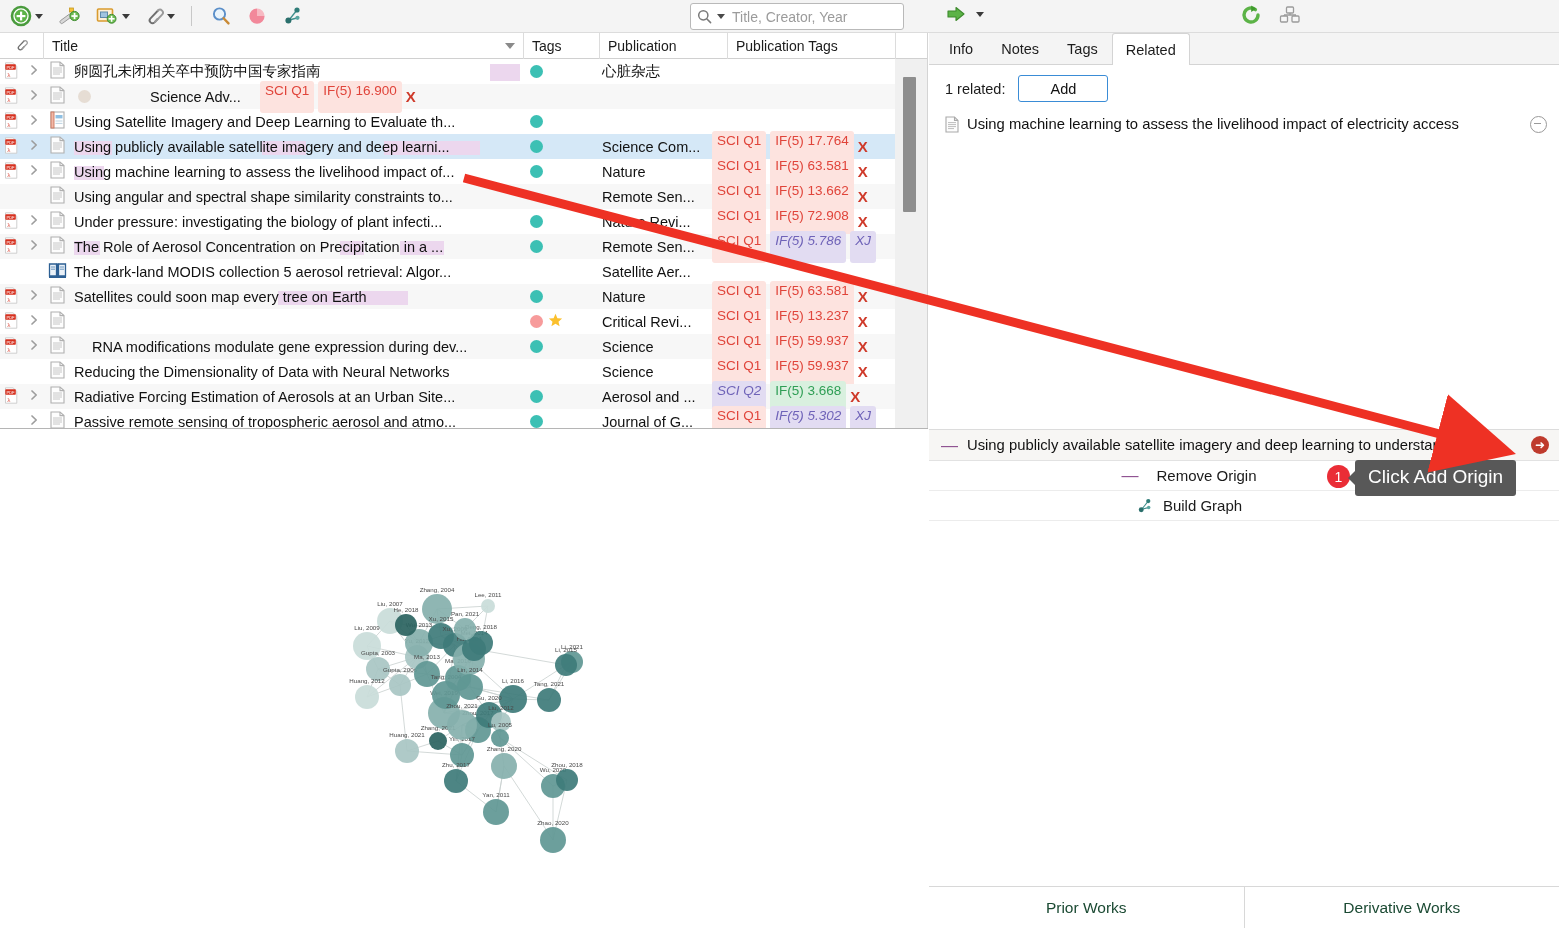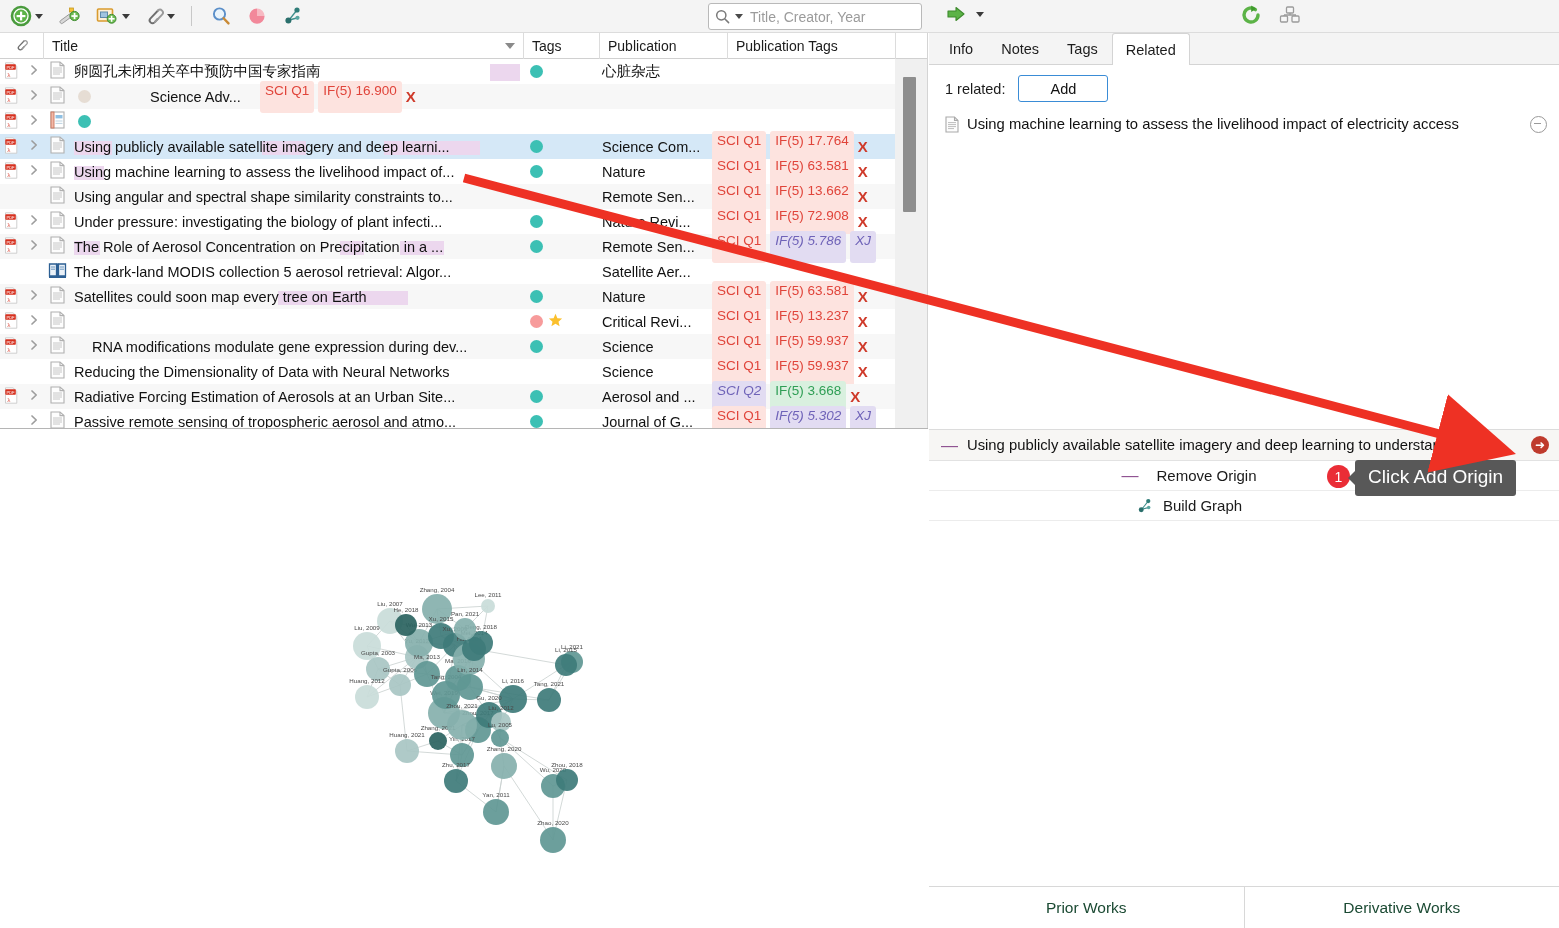--- a/index.html
+++ b/index.html
@@ -32,21 +32,21 @@
   .caret {
     width: 0; height: 0;
     border-left: 4px solid transparent;
     border-right: 4px solid transparent;
     border-top: 5px solid #3a3a3a;
   }
   .ico { display: inline-block; line-height: 0; }
 
   
   #searchbox {
-    position: absolute; left: 708px; top: 3px;
+    position: absolute; left: 690px; top: 3px;
     width: 214px; height: 27px;
     background: #fff; border: 1px solid #b9b9b9; border-radius: 3px;
     display: flex; align-items: center; padding: 12px 6px;
   }
   #searchbox .sq { margin-right: 5px; }
   #searchbox .caret { border-top-color: #4a4a4a; margin-right: 7px; }
   #searchbox .ph { color: #9b9b9b; font-size: 14px; }
 
   #go-group { position: absolute; left: 946px; top: 5px; display: flex; align-items: center; gap: 10px; }
   #right-tools { position: absolute; left: 1240px; top: 4px; display: flex; align-items: center; gap: 16px; }
@@ -454,20 +454,21 @@
             <span><svg width="15" height="18" viewBox="0 0 15 18">
                 <rect x="1" y="1" width="13" height="16" fill="#fff" stroke="#b0b0b0" stroke-width="1.1"></rect>
                 <rect x="1" y="1" width="3" height="16" fill="#f1b9a8" stroke="#c9765e" stroke-width="0.9"></rect>
                 <rect x="5.5" y="4" width="7" height="3.4" fill="#8fc0e3"></rect>
                 <g stroke="#b6cede" stroke-width="0.9">
                   <line x1="5.5" y1="10" x2="12.5" y2="10"></line>
                   <line x1="5.5" y1="12.4" x2="12.5" y2="12.4"></line>
                 </g>
               </svg></span>
           </div>
+          <div class="c-title" style="position: relative;"><span style="position: relative;">Using Satellite Imagery and Deep Learning to Evaluate th...</span></div>
           <div class="c-tags">
             <span class="dot" style="background: rgb(60, 192, 180);"></span>
           </div>
           <div class="c-pub"></div>
           <div class="c-ptags"></div>
         </div>
         <div class="row sel">
           <div class="c-attach">
             <span><svg width="14" height="17" viewBox="0 0 14 17">
                 <path d="M1.5 0.8 h7.5 L12.8 4.3 V16.2 H1.5 Z" fill="#fff" stroke="#c9c9c9" stroke-width="0.9"></path>

